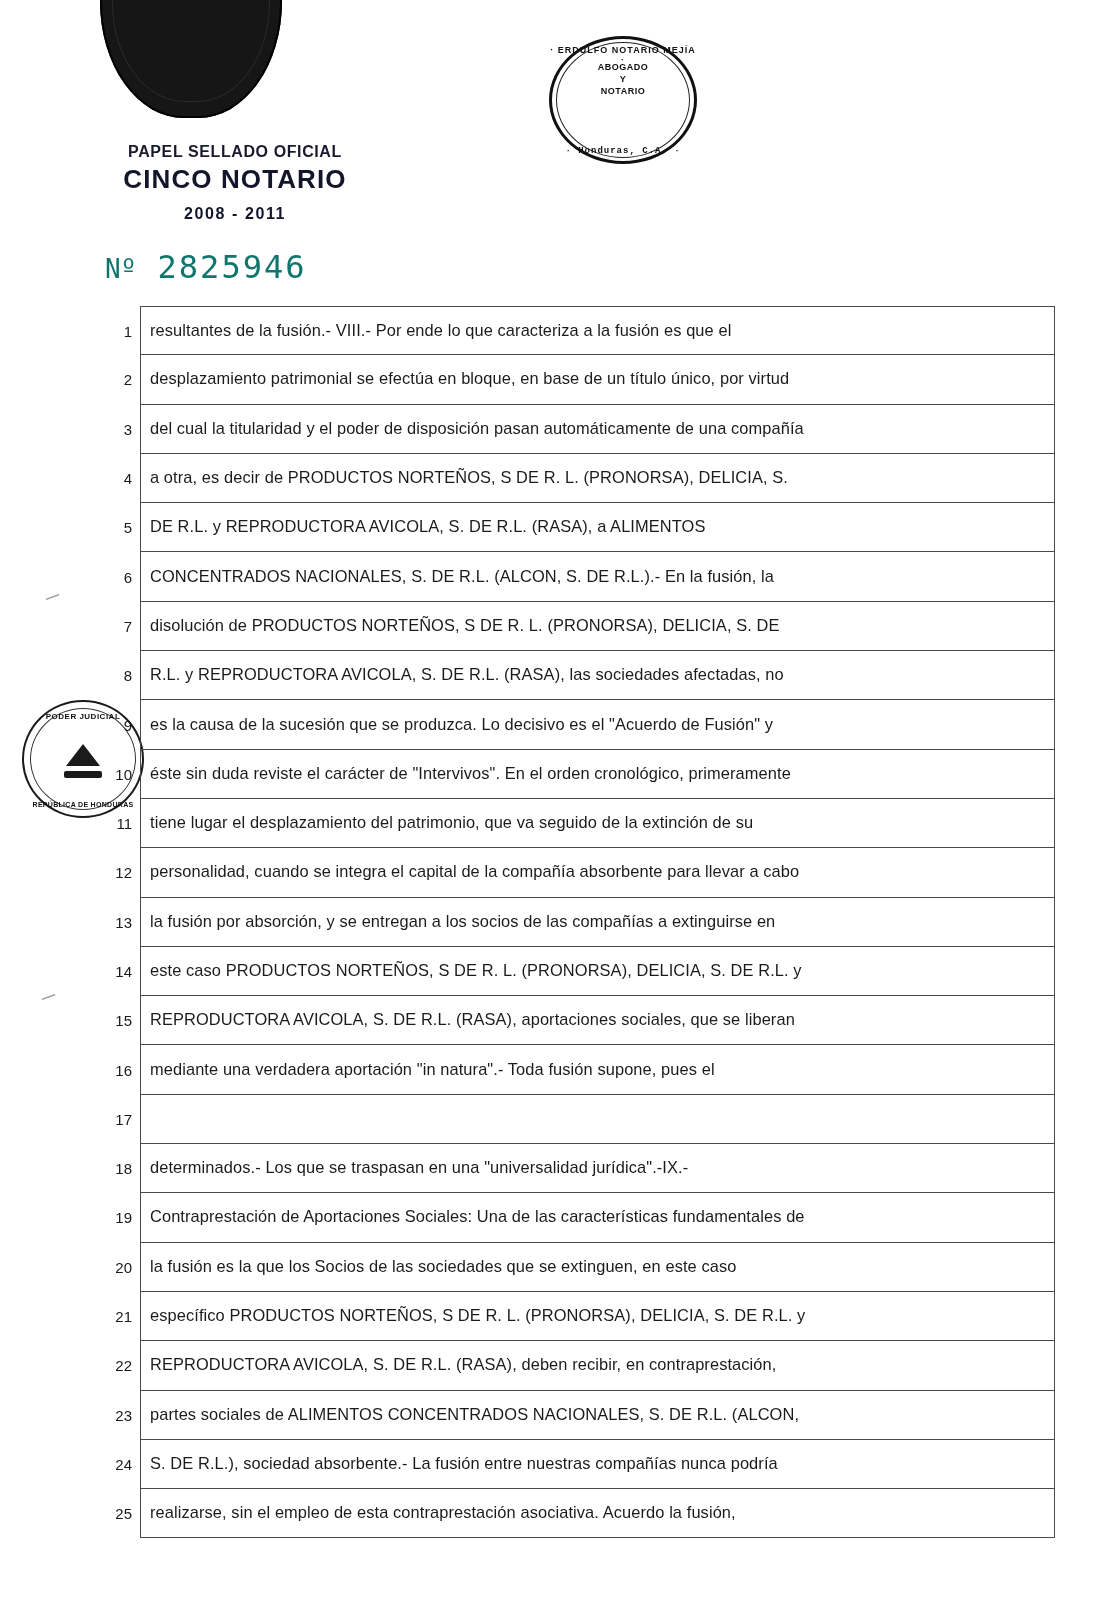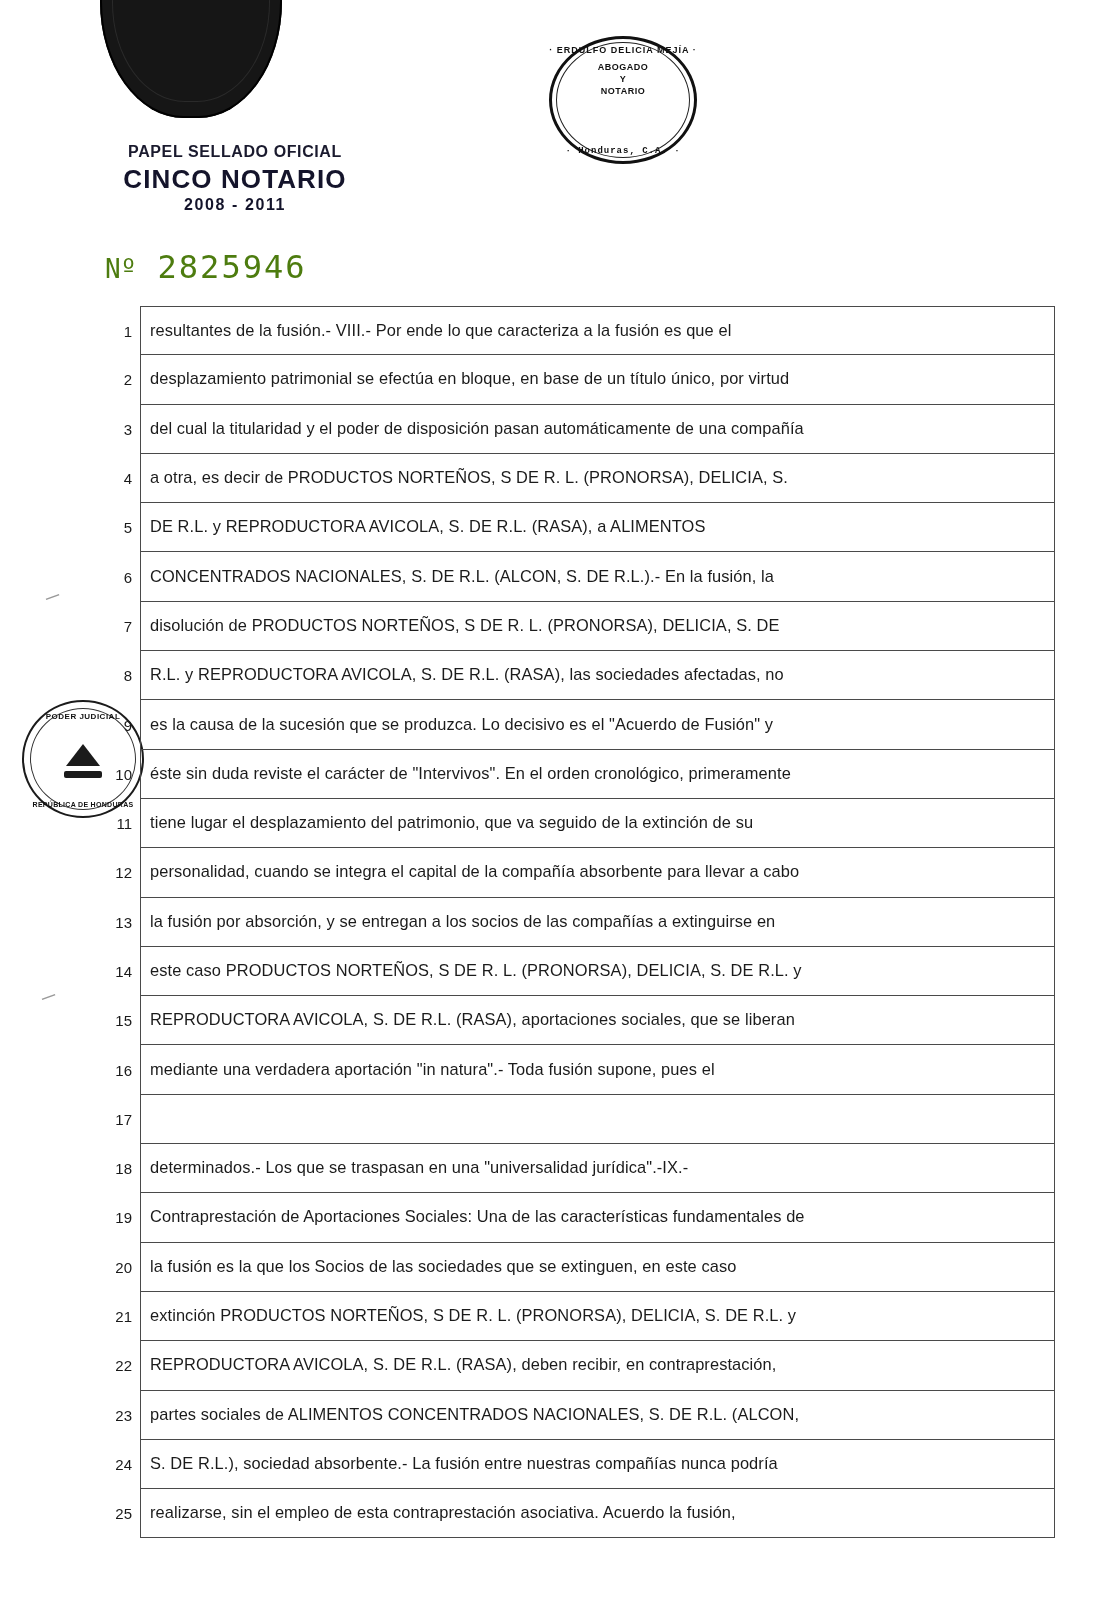--- a/index.html
+++ b/index.html
@@ -57,21 +57,21 @@
     font-weight: bold;
     letter-spacing: 1.1px;
     color: #14142b;
     margin-top: 4px;
   }
   .stamp-head .l3 {
     font-size: 16px;
     font-weight: bold;
     letter-spacing: 1.6px;
     color: #14142b;
-    margin-top: 1px;
+    margin-top: 10px;
   }
 
   
   .notary-stamp {
     position: absolute;
     left: 549px;
     top: 36px;
     width: 148px;
     height: 128px;
   }
@@ -159,21 +159,21 @@
   }
 
   
   .folio {
     position: absolute;
     left: 105px;
     top: 248px;
     font-family: "DejaVu Sans Mono", monospace;
     font-size: 32px;
     letter-spacing: 2px;
-    color: #4d7c0f;
+    color: #0f766e;
   }
   .folio .n-mark {
     font-size: 26px;
     letter-spacing: 0;
   }
 
   
   .body-block {
     position: absolute;
     left: 140px;
@@ -230,21 +230,21 @@
 
 <div class="stamp-head">
   <div class="l1">PAPEL SELLADO OFICIAL</div>
   <div class="l2">CINCO NOTARIO</div>
   <div class="l3">2008 - 2011</div>
 </div>
 
 <div class="notary-stamp">
   <div class="ring"></div>
   <div class="ring2"></div>
-  <div class="curve-top">· ERDULFO DELICIA MEJÍA ·</div>
+  <div class="curve-top">· ERDULFO NOTARIO MEJÍA ·</div>
   <div class="inner-text">
     <div>ABOGADO</div>
     <div>Y</div>
     <div>NOTARIO</div>
   </div>
   <div class="curve-bottom">· Honduras, C.A. ·</div>
 </div>
 
 <div class="judicial-seal">
   <div class="jring"></div>
@@ -340,21 +340,21 @@
     <div class="line-row">
       <div class="line-no">19</div>
       <div class="line-text">Contraprestación de Aportaciones Sociales: Una de las características fundamentales de</div>
     </div>
     <div class="line-row">
       <div class="line-no">20</div>
       <div class="line-text">la  fusión  es  la  que  los  Socios  de  las  sociedades  que  se  extinguen,  en  este  caso</div>
     </div>
     <div class="line-row">
       <div class="line-no">21</div>
-      <div class="line-text">extinción PRODUCTOS NORTEÑOS, S DE R. L. (PRONORSA), DELICIA, S. DE R.L. y</div>
+      <div class="line-text">específico PRODUCTOS NORTEÑOS, S DE R. L. (PRONORSA), DELICIA, S. DE R.L. y</div>
     </div>
     <div class="line-row">
       <div class="line-no">22</div>
       <div class="line-text">REPRODUCTORA AVICOLA, S. DE R.L. (RASA), deben recibir, en contraprestación,</div>
     </div>
     <div class="line-row">
       <div class="line-no">23</div>
       <div class="line-text">partes sociales de ALIMENTOS CONCENTRADOS NACIONALES, S. DE R.L. (ALCON,</div>
     </div>
     <div class="line-row">

